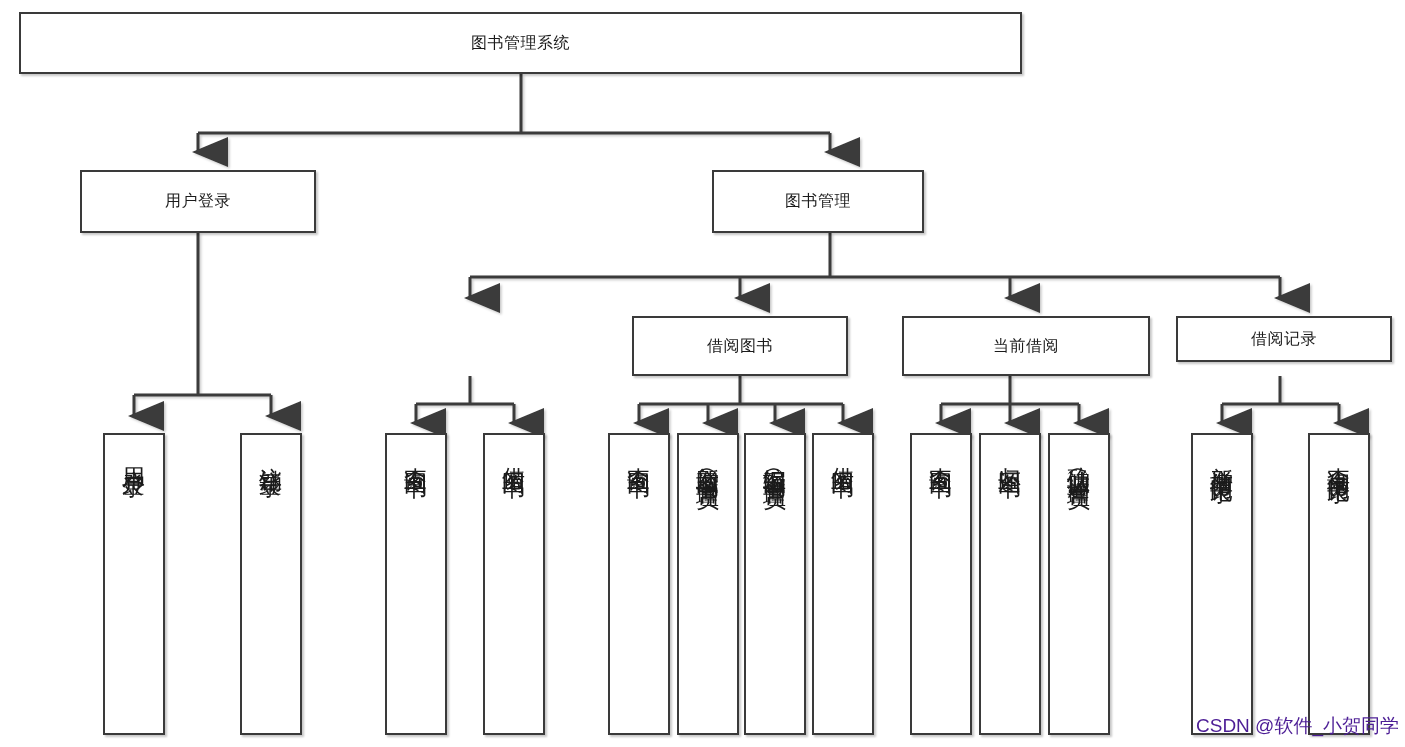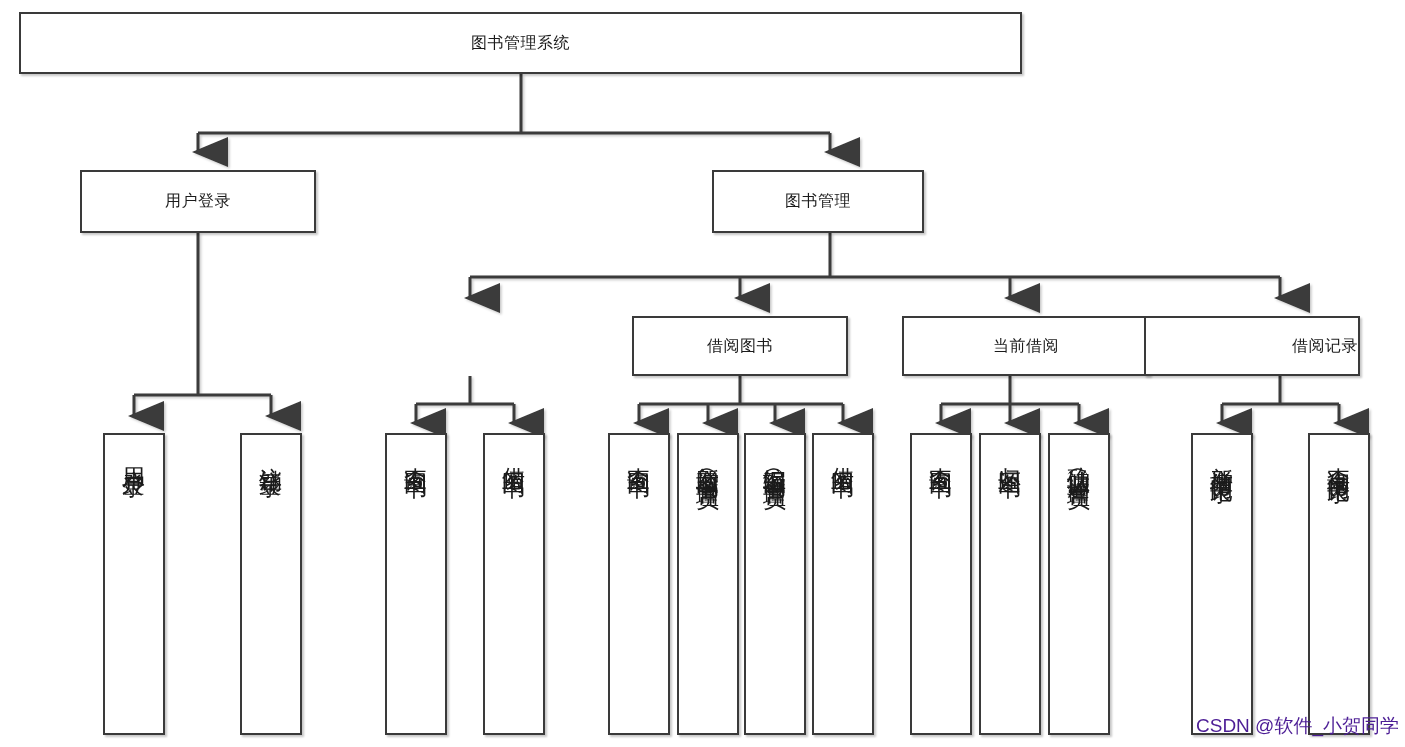--- a/index.html
+++ b/index.html
@@ -141,21 +141,21 @@
   <div class="node horiz" style="left:712px; top:170px; width:212px; height:63px;">
     <span class="label">图书管理</span>
   </div>
 
   <div class="node horiz" style="left:632px; top:316px; width:216px; height:60px;">
     <span class="label">借阅图书</span>
   </div>
   <div class="node horiz" style="left:902px; top:316px; width:248px; height:60px;">
     <span class="label">当前借阅</span>
   </div>
-  <div class="node horiz" style="left:1144px; top:316px; width:216px; height:60px;justify-content:flex-end;">
+  <div class="node horiz" style="left:1176px; top:316px; width:216px; height:46px;">
     <span class="label">借阅记录</span>
   </div>
 
   <div class="node vert" style="left:103px; top:433px; width:62px; height:302px;">
     <span class="label">用户登录</span>
   </div>
   <div class="node vert" style="left:240px; top:433px; width:62px; height:302px;">
     <span class="label">注销登录</span>
   </div>
 

